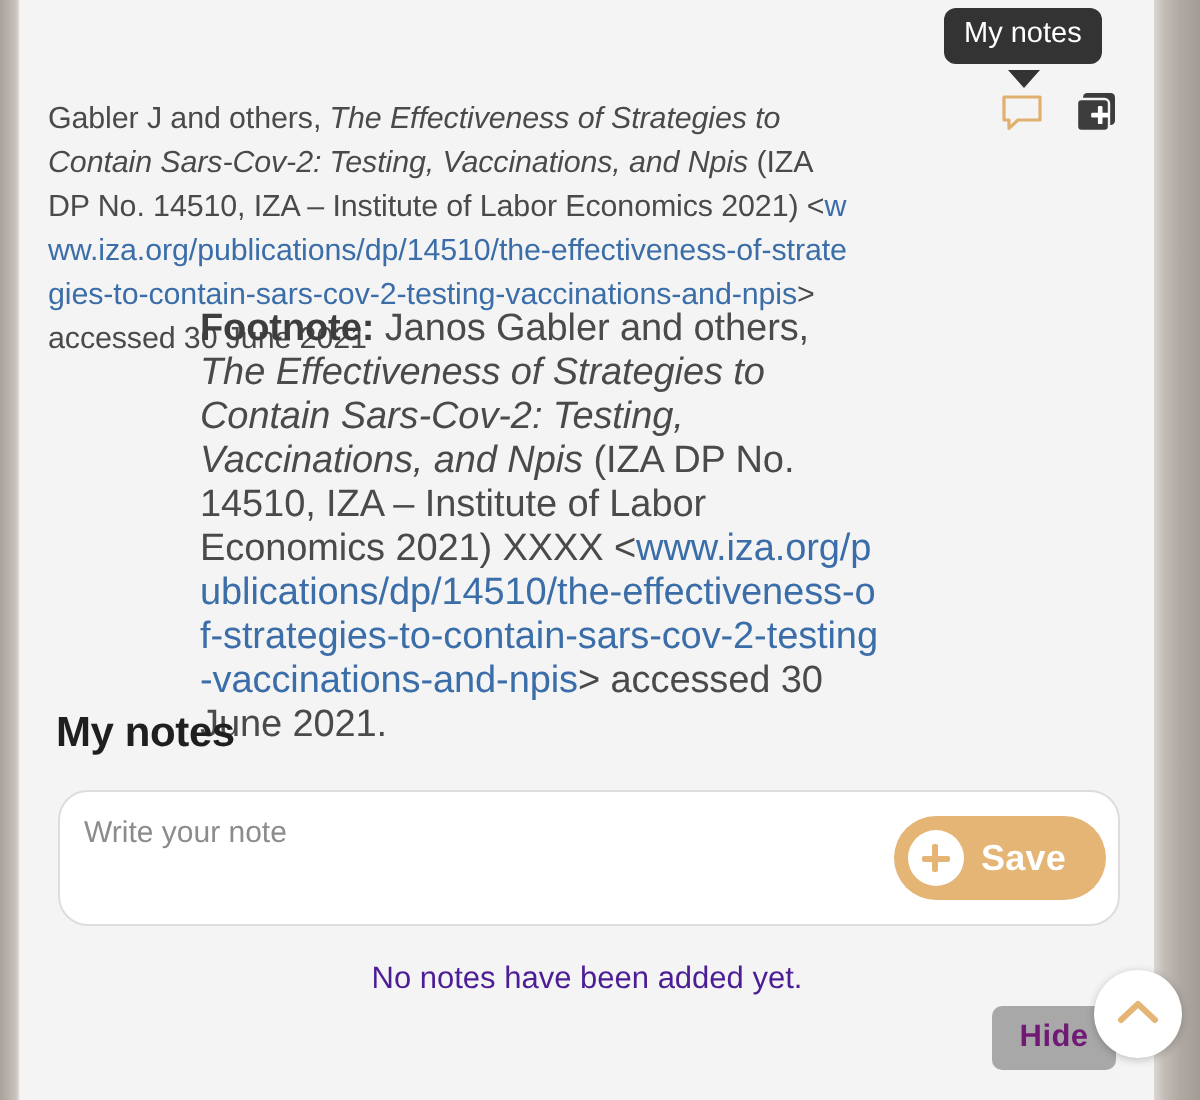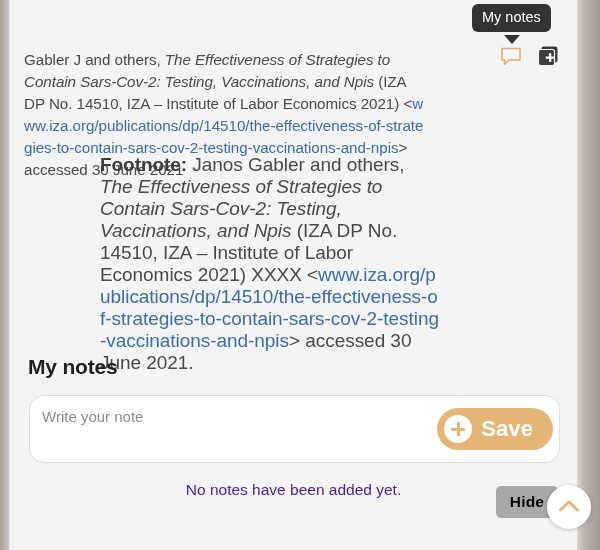--- a/index.html
+++ b/index.html
@@ -185,46 +185,46 @@
   .save-plus:before, .save-plus:after {
     content: "";
     position: absolute;
     background: #e4b575;
     border-radius: 1px;
   }
   .save-plus:before { left: 7px; top: 12.5px; width: 14px; height: 3px; }
   .save-plus:after  { top: 7px; left: 12.5px; height: 14px; width: 3px; }
   .save-label {
     color: #ffffff;
-    font-size: 22px;
+    font-size: 18px;
     font-weight: bold;
     letter-spacing: 0.1px;
   }
 
   .empty-msg {
     position: absolute;
     left: 0;
     top: 481px;
     width: 567px;
     text-align: center;
     font-size: 15.5px;
     color: #4c1d95;
   }
 
   
   .hide-btn {
     position: absolute;
     left: 486px;
-    top: 486px;
+    top: 503px;
     width: 62px;
     height: 32px;
     background: #a8a8a8;
     border: 0;
     border-radius: 5px;
-    color: #000000;
+    color: #701a75;
     font-family: "Liberation Sans", sans-serif;
     font-size: 15.5px;
     font-weight: bold;
     cursor: pointer;
     letter-spacing: 0.2px;
   }
   .scroll-top {
     position: absolute;
     left: 547px;
     top: 485px;

